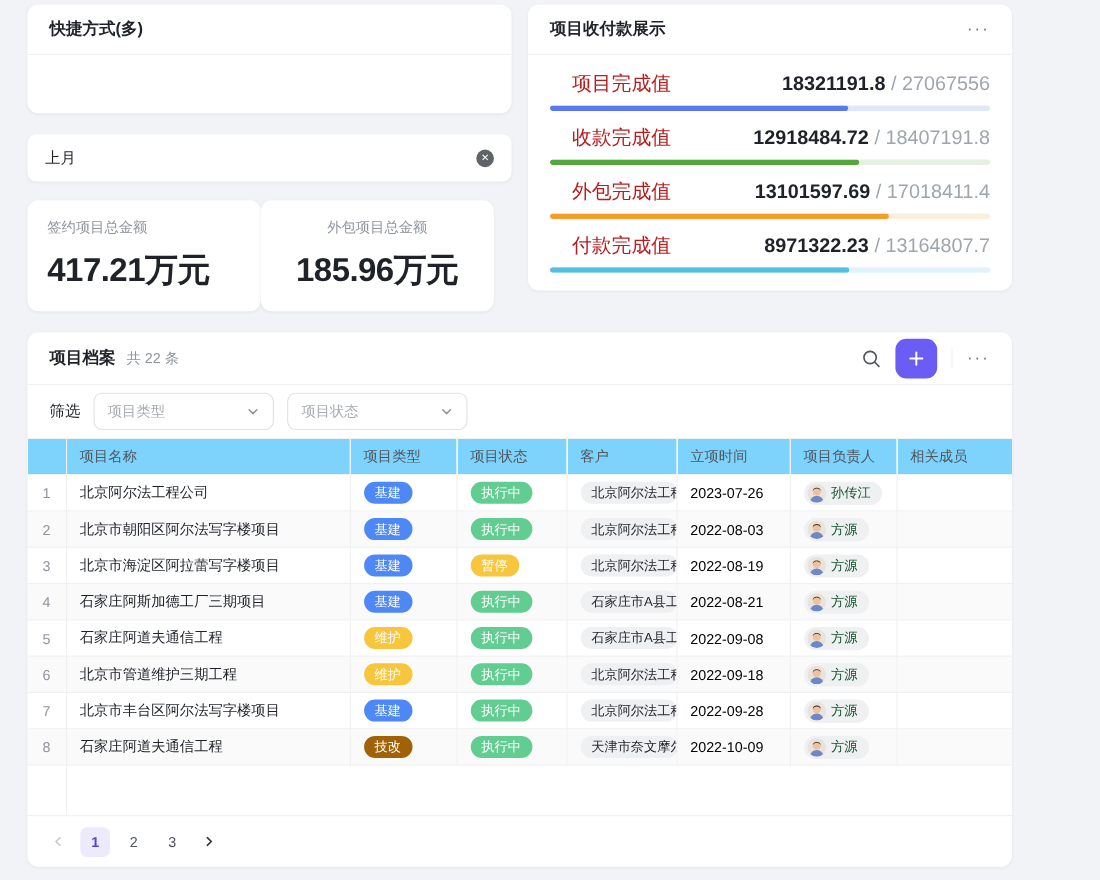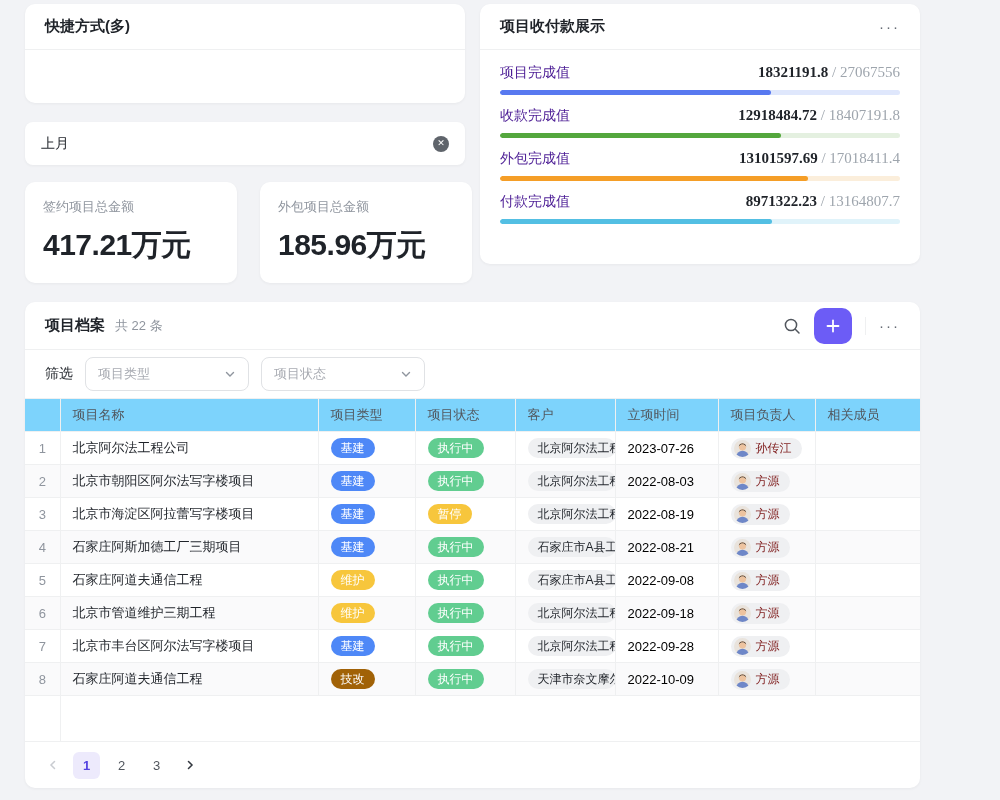--- a/index.html
+++ b/index.html
@@ -14,33 +14,33 @@
   #shortcut-card{left:25px;top:4px;width:440px;height:99px;}
   #shortcut-card .card-head{height:45px;}
 
   
   #chip-card{left:25px;top:122px;width:440px;height:43px;border-radius:8px;display:flex;align-items:center;padding:0 16px;}
   .chip-label{font-size:14px;color:#1F2329;}
   .close-btn{margin-left:auto;width:16px;height:16px;border-radius:50%;background:#5F646B;color:#fff;display:flex;align-items:center;justify-content:center;font-size:9px;line-height:1;cursor:pointer;}
 
   
   .stat-card{top:182px;width:212px;height:101px;padding:16px 18px;}
-  #stat-a{left:25px;} #stat-b{left:260px;}
+  #stat-a{left:25px;} #stat-b{left:237px;text-align:center;}
   .stat-label{font-size:13px;color:#8F959E;}
   .stat-value{margin-top:9px;font-size:30px;font-weight:700;color:#1F2329;letter-spacing:-0.5px;}
 
   
   #payment-card{left:480px;top:4px;width:440px;height:260px;}
   #payment-card .card-head{height:45px;justify-content:space-between;}
   .more-dots{color:#646A73;font-size:15px;letter-spacing:2px;cursor:pointer;line-height:1;}
   #metrics{padding:14px 20px 0;}
   .metric{margin-bottom:12px;}
   .metric-row{display:flex;justify-content:space-between;align-items:baseline;}
-  .metric-label{font-size:14px;color:#4c1d95;}
-  .metric-vals{font-size:15px;font-weight:700;color:#1F2329;font-family:Liberation Serif, serif;}
+  .metric-label{font-size:18px;color:#b91c1c;margin-left:20px;}
+  .metric-vals{font-size:18px;font-weight:700;color:#1F2329;}
   .metric-total{font-weight:400;color:#9EA5AD;}
   .bar-track{margin-top:8px;height:5px;border-radius:3px;overflow:hidden;}
   .bar-fill{height:100%;border-radius:3px;}
 
   
   #table-card{left:25px;top:302px;width:895px;height:486px;}
   #table-card .card-head{height:47px;}
   .count-text{margin-left:10px;font-size:13px;color:#8F959E;text-align:right;}
   .head-actions{margin-left:auto;display:flex;align-items:center;gap:13px;}
   .icon-btn{display:flex;align-items:center;justify-content:center;cursor:pointer;}
@@ -56,21 +56,21 @@
   th,td{border-bottom:1px solid #EFF0F1;border-right:1px solid #EFF0F1;height:33px;padding:0 12px;box-sizing:border-box;font-size:13px;text-align:left;overflow:hidden;white-space:nowrap;}
   th:last-child,td:last-child{border-right:none;}
   thead th{background:#7dd3fc;color:#51565D;font-weight:400;border-top:1px solid #EFF0F1;}
   tbody tr:nth-child(even){background:#FAFAFB;}
   .col-idx{text-align:center;padding:0 4px;color:#8F959E;}
   td.cell-name{color:#1F2329;}
   td.cell-date{color:#000000;}
 
   .pill{display:inline-block;padding:2px 10px;border-radius:11px;font-size:12px;font-weight:500;color:#fff;line-height:16px;}
   .gray-pill{display:inline-block;max-width:88px;padding:2px 10px;border-radius:11px;background:#EFF0F2;color:#1F2329;font-size:12px;line-height:16px;overflow:hidden;white-space:nowrap;box-sizing:border-box;vertical-align:middle;}
-  .owner-pill{display:inline-flex;align-items:center;gap:5px;padding:2px 10px 2px 3px;border-radius:11px;background:#EFF0F2;font-size:12px;color:#7f1d1d;line-height:16px;vertical-align:middle;}
+  .owner-pill{display:inline-flex;align-items:center;gap:5px;padding:2px 10px 2px 3px;border-radius:11px;background:#EFF0F2;font-size:12px;color:#14532d;line-height:16px;vertical-align:middle;}
   .avatar{width:17px;height:17px;border-radius:50%;overflow:hidden;flex:none;display:block;}
 
   .empty-strip{height:45px;display:flex;border-bottom:1px solid #EFF0F1;}
   .strip-numcol{width:35px;border-right:1px solid #EFF0F1;}
 
   .pager{display:flex;align-items:center;gap:8px;padding:0 16px;height:46px;}
   .page-arrow{width:24px;height:24px;display:flex;align-items:center;justify-content:center;cursor:pointer;}
   #page-slots{display:flex;align-items:center;gap:8px;}
   .page-item{min-width:27px;height:27px;display:inline-flex;align-items:center;justify-content:center;border-radius:6px;font-size:13px;color:#51565D;cursor:pointer;}
   .page-item.active{background:#EDEAFC;color:#5442E0;font-weight:600;}

